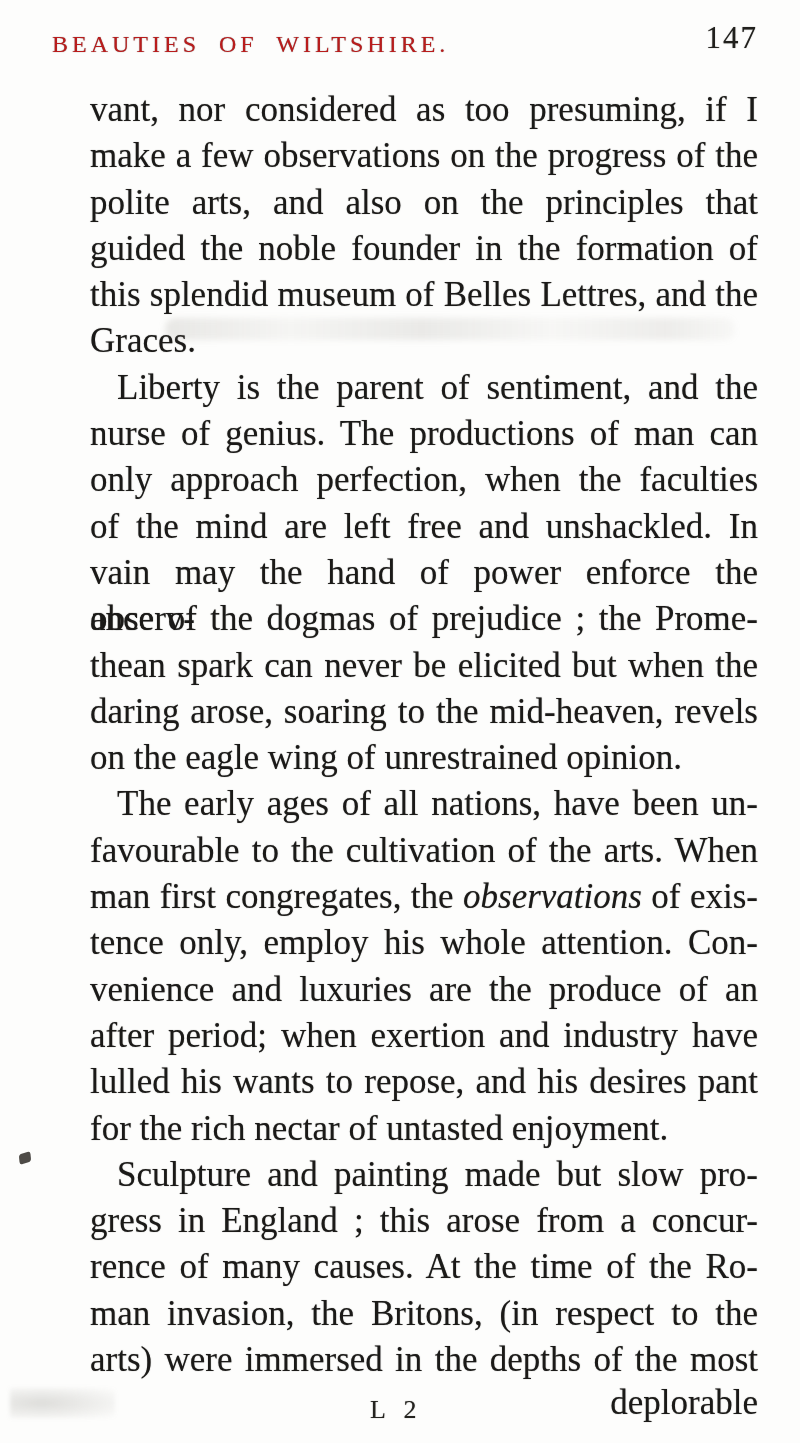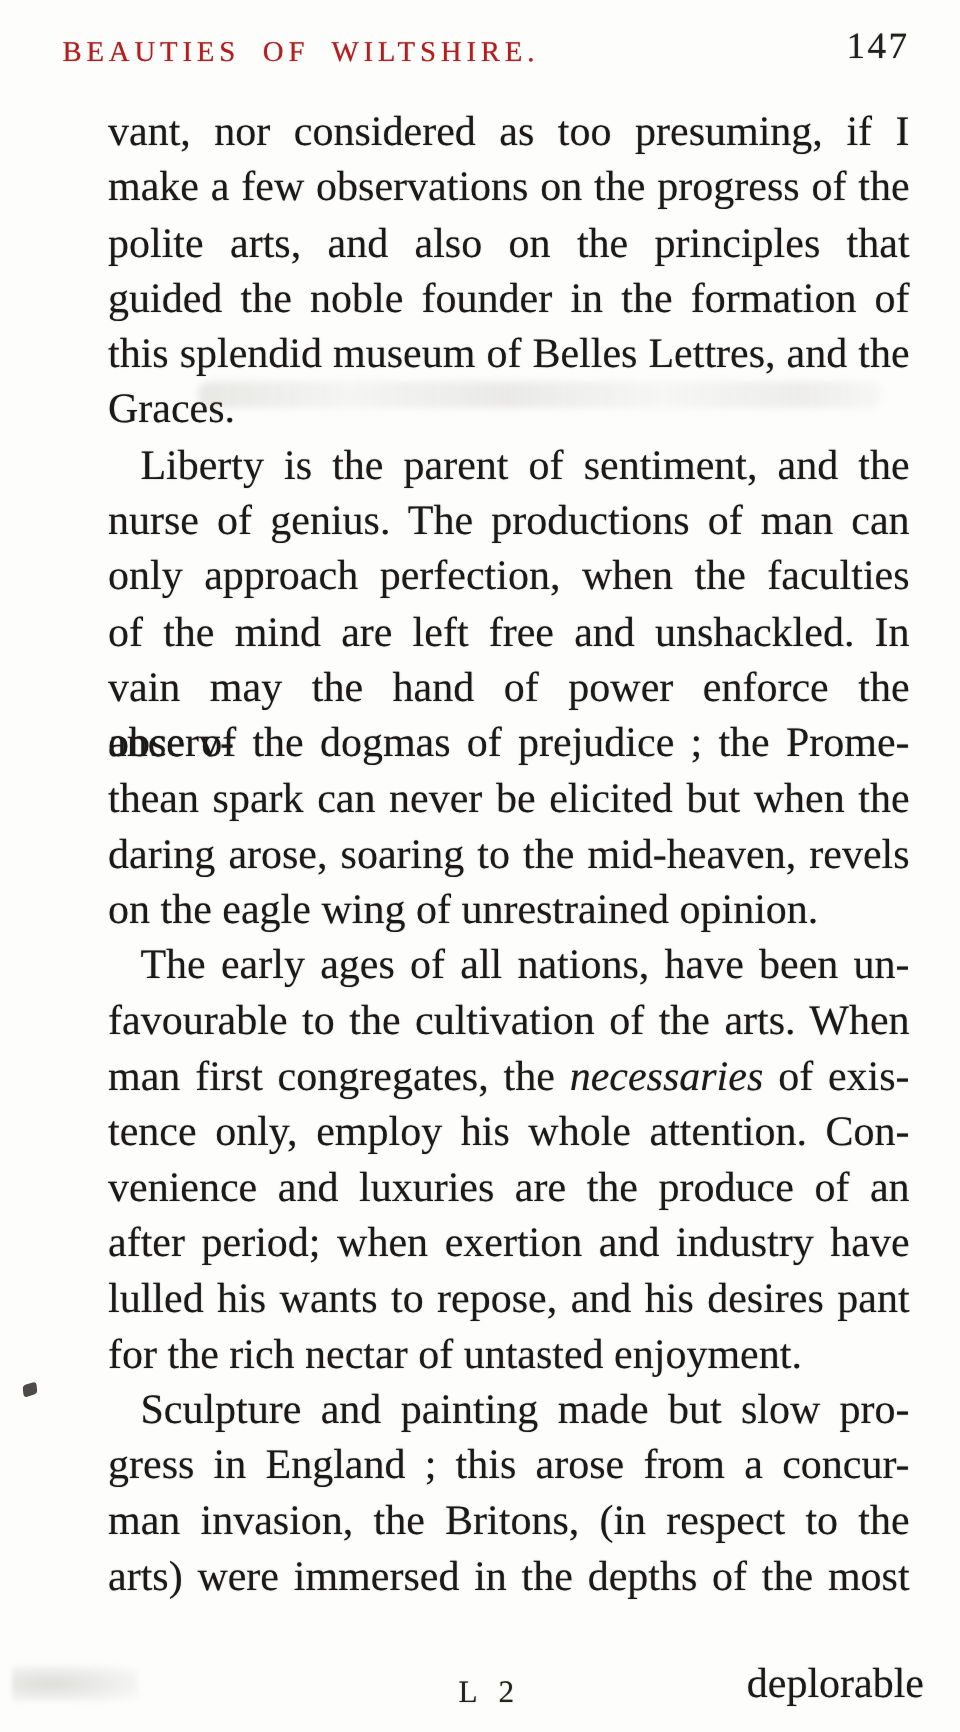--- a/index.html
+++ b/index.html
@@ -73,21 +73,21 @@
   .line.indent {
     text-indent: 27px;
   }
   .italic-word {
     font-style: italic;
   }
   
   .page-footer {
     position: absolute;
     top: 1383px;
-    left: 64px;
+    left: 52px;
     width: 706px;
     height: 50px;
   }
   .signature-mark {
     position: absolute;
     left: 318px;
     top: 12px;
     font-size: 26px;
     letter-spacing: 6px;
     color: #24231f;
@@ -165,30 +165,31 @@
     <div class="line">of the mind are left free and unshackled. In</div>
     <div class="line">vain may the hand of power enforce the observ-</div>
     <div class="line">ance of the dogmas of prejudice ; the Prome-</div>
     <div class="line">thean spark can never be elicited but when the</div>
     <div class="line">daring arose, soaring to the mid-heaven, revels</div>
     <div class="line end">on the eagle wing of unrestrained opinion.</div>
     <div class="line indent">The early ages of all nations, have been un-</div>
     <div class="line">favourable to the cultivation of the arts. When</div>
     <div class="line">
       <span>man first congregates, the</span>
-      <span class="italic-word">necessaries</span>
+      <span class="italic-word">observations</span>
       <span>of exis-</span>
     </div>
     <div class="line">tence only, employ his whole attention. Con-</div>
     <div class="line">venience and luxuries are the produce of an</div>
     <div class="line">after period; when exertion and industry have</div>
     <div class="line">lulled his wants to repose, and his desires pant</div>
     <div class="line end">for the rich nectar of untasted enjoyment.</div>
     <div class="line indent">Sculpture and painting made but slow pro-</div>
     <div class="line">gress in England ; this arose from a concur-</div>
+    <div class="line">rence of many causes. At the time of the Ro-</div>
     <div class="line">man invasion, the Britons, (in respect to the</div>
     <div class="line">arts) were immersed in the depths of the most</div>
   </div>
 
   <div class="page-footer">
     <span class="signature-mark">L 2</span>
     <span class="catchword">deplorable</span>
   </div>
 
   <div class="ink-mark"></div>

